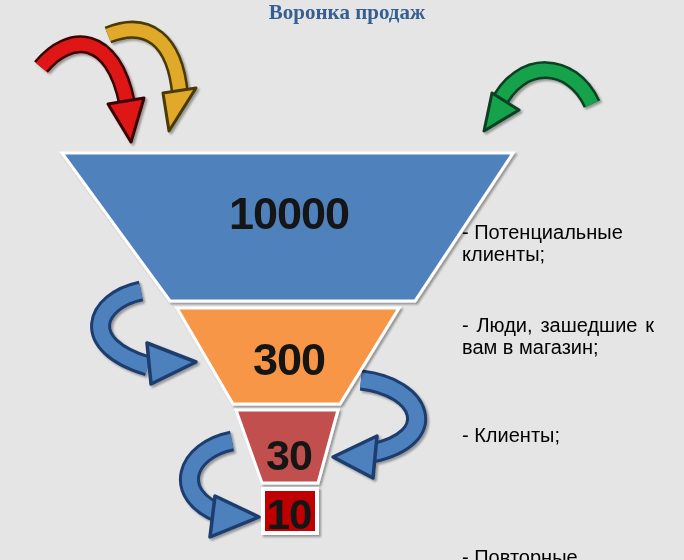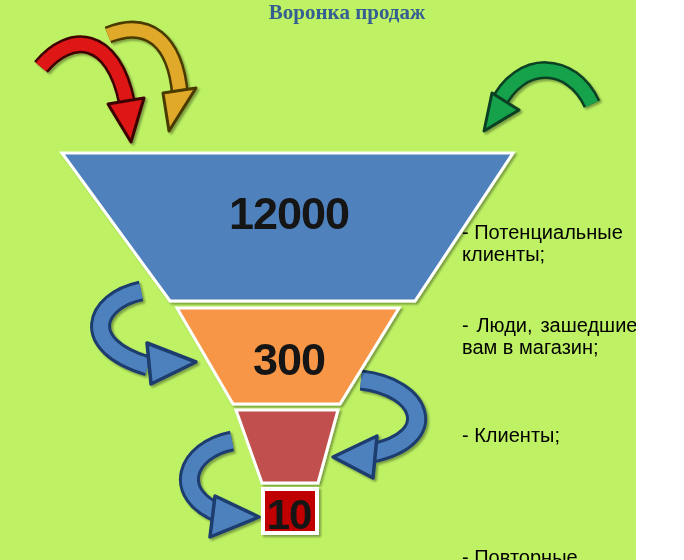--- a/index.html
+++ b/index.html
@@ -1,19 +1,19 @@
 <!DOCTYPE html>
 <html><head>
 <meta charset="utf-8">
 <style>
   html,body{margin:0;padding:0;background:#fff;}
   .canvas{
     position:relative;
-    width:636px;height:560px;
-    background:#bef264;
+    width:684px;height:560px;
+    background:#e5e5e5;
     overflow:hidden;
     font-family:"Liberation Sans", sans-serif;
     border-bottom:1px solid #ececec;
   }
   .title{
     position:absolute;
     left:347px;top:0px;
     transform:translateX(-50%);
     white-space:nowrap;
     font-family:"Liberation Serif", serif;
@@ -110,22 +110,23 @@
       <path class="arc" d="M 232 441 C 186 450 170 494 221 514" stroke-width="15" stroke="#4E81BD"></path>
       <polygon class="head blue-out" points="215,496 210,537 259,517" fill="#4E81BD"></polygon>
     </g>
 
     <polygon class="stage-shape" points="62,153 513,153 415,301 170,301" fill="#4F81BD"></polygon>
     <polygon class="stage-shape" points="177,308 399,308 340,404 233,404" fill="#F79646"></polygon>
     <polygon class="stage-shape" points="236,410 338,410 318,483 262,483" fill="#C0504D"></polygon>
     <polygon class="stage-shape small" points="263,489 317,489 317,533 263,533" fill="#C00000"></polygon>
   </svg>
 
-  <div class="num" id="n1">12000</div>
+  <div class="num" id="n1">10000</div>
   <div class="num" id="n2">300</div>
+  <div class="num" id="n3">30</div>
   <div class="num" id="n4">10</div>
 
   <div class="label" id="l1">- Потенциальные клиенты;</div>
   <div class="label" id="l2">- Люди, зашедшие к вам в магазин;</div>
   <div class="label" id="l3">- Клиенты;</div>
   <div class="label" id="l4">- Повторные клиенты.</div>
 
 </div>
 
 </body></html>

